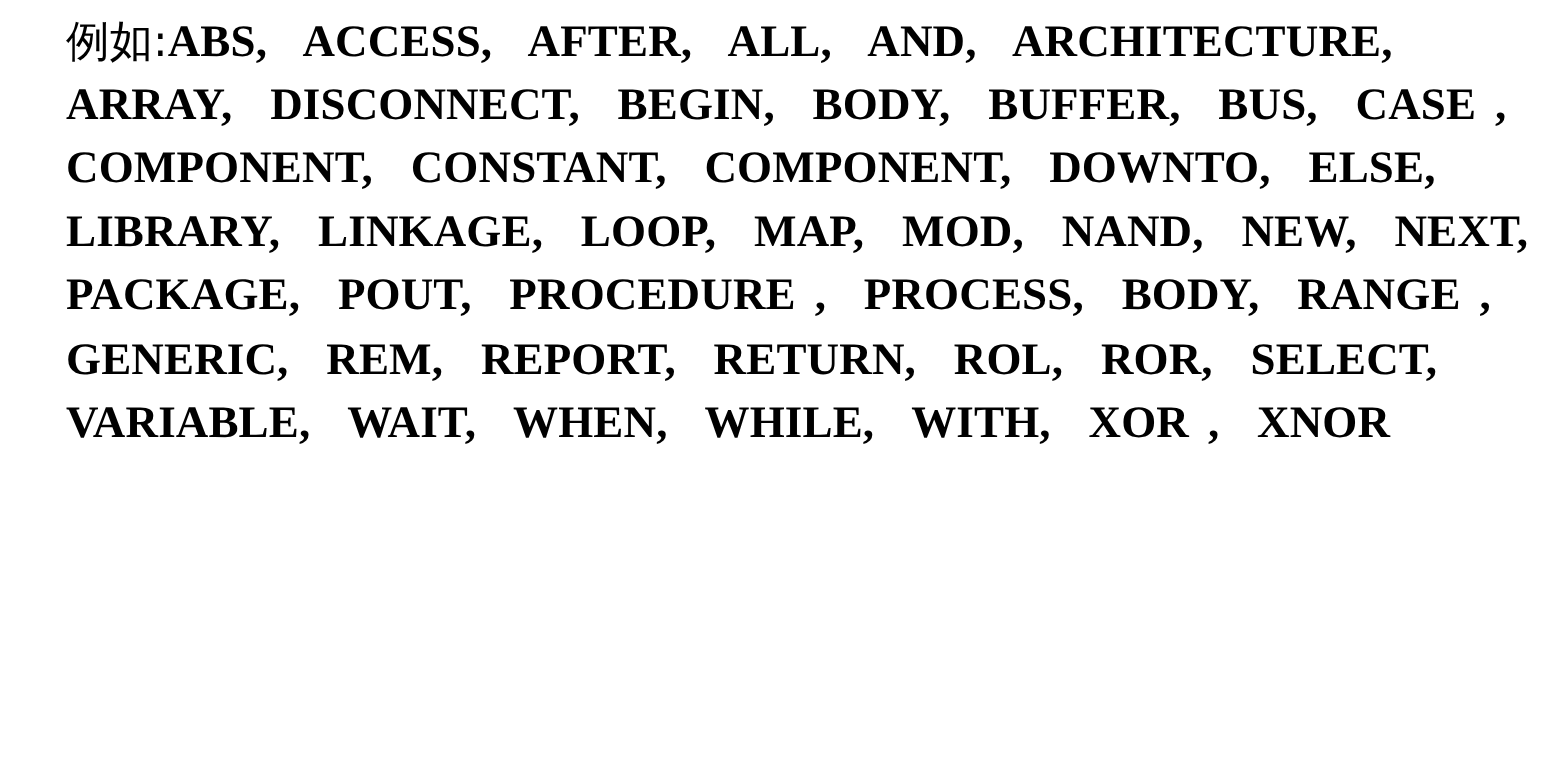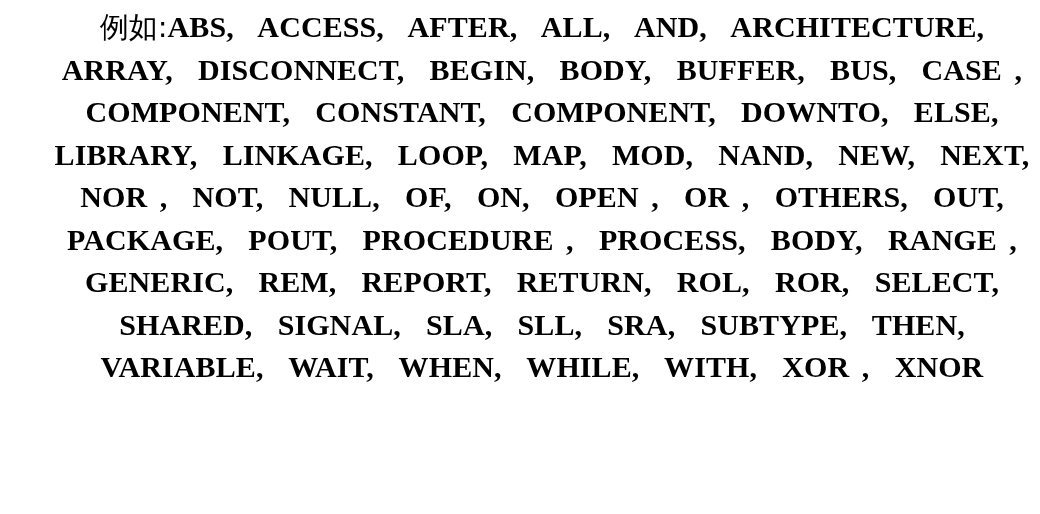--- a/index.html
+++ b/index.html
@@ -28,21 +28,20 @@
   .kw-line {
     font-family: "Liberation Serif", "DejaVu Serif", serif;
     font-weight: bold;
     font-size: 30px;
     line-height: 42.5px;
     color: #000000;
     white-space: pre;
     letter-spacing: 0.1px;
     word-spacing: 5px;
     height: 42.5px;
-    text-align: center;
   }
 
   
   .cjk-lead {
     font-family: "DejaVu Sans", "Liberation Sans", sans-serif;
     font-weight: normal;
     font-size: 29px;
     letter-spacing: 0;
     word-spacing: normal;
   }
@@ -50,19 +49,17 @@
 </head>
 <body>
 
 <div id="keyword-block">
 
   <div class="kw-line"><span class="cjk-lead">例如:</span><span>ABS,  ACCESS,  AFTER,  ALL,  AND,  ARCHITECTURE,</span></div>
 
   <div class="kw-line">ARRAY,  DISCONNECT,  BEGIN,  BODY,  BUFFER,  BUS,  CASE ,</div>
   <div class="kw-line">COMPONENT,  CONSTANT,  COMPONENT,  DOWNTO,  ELSE,</div>
   <div class="kw-line">LIBRARY,  LINKAGE,  LOOP,  MAP,  MOD,  NAND,  NEW,  NEXT,</div>
-  <div class="kw-line">NOR ,  NOT,  NULL,  OF,  ON,  OPEN ,  OR ,  OTHERS,  OUT,</div>
   <div class="kw-line">PACKAGE,  POUT,  PROCEDURE ,  PROCESS,  BODY,  RANGE ,</div>
   <div class="kw-line">GENERIC,  REM,  REPORT,  RETURN,  ROL,  ROR,  SELECT,</div>
-  <div class="kw-line">SHARED,  SIGNAL,  SLA,  SLL,  SRA,  SUBTYPE,  THEN,</div>
   <div class="kw-line">VARIABLE,  WAIT,  WHEN,  WHILE,  WITH,  XOR ,  XNOR</div>
 
 </div>
 
 </body></html>

